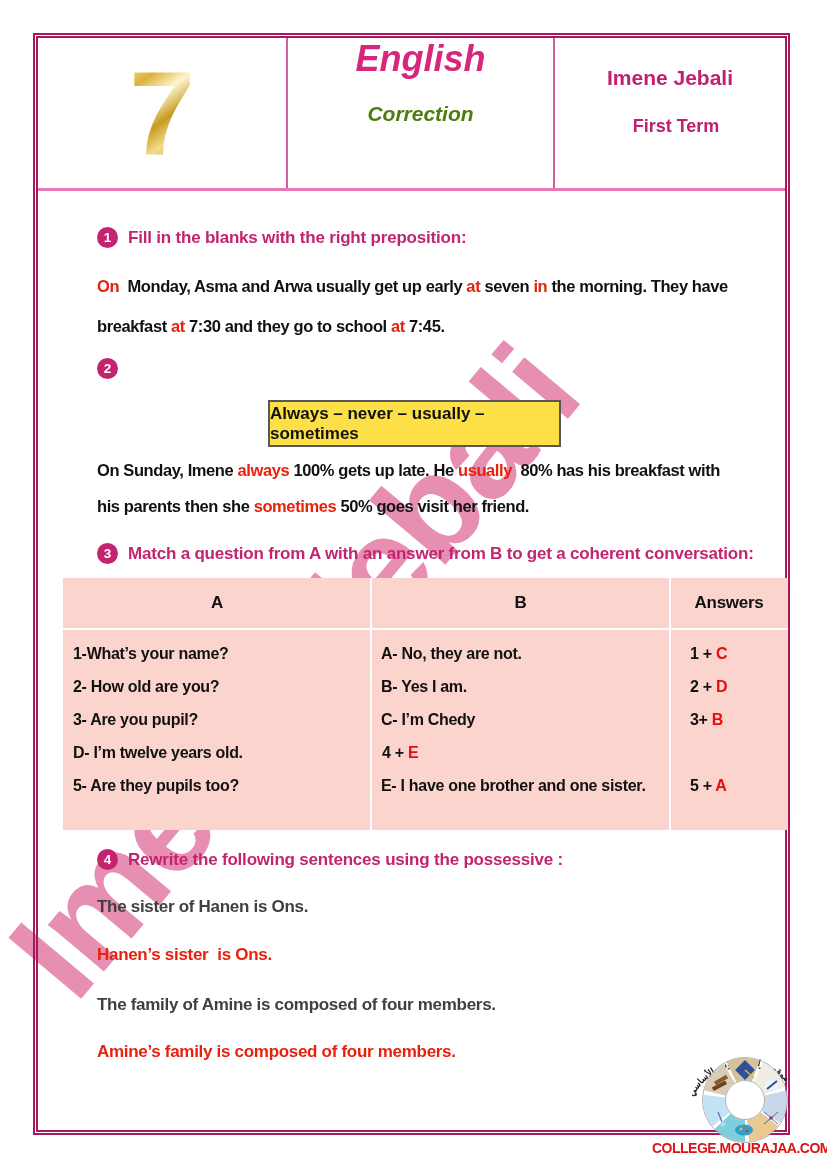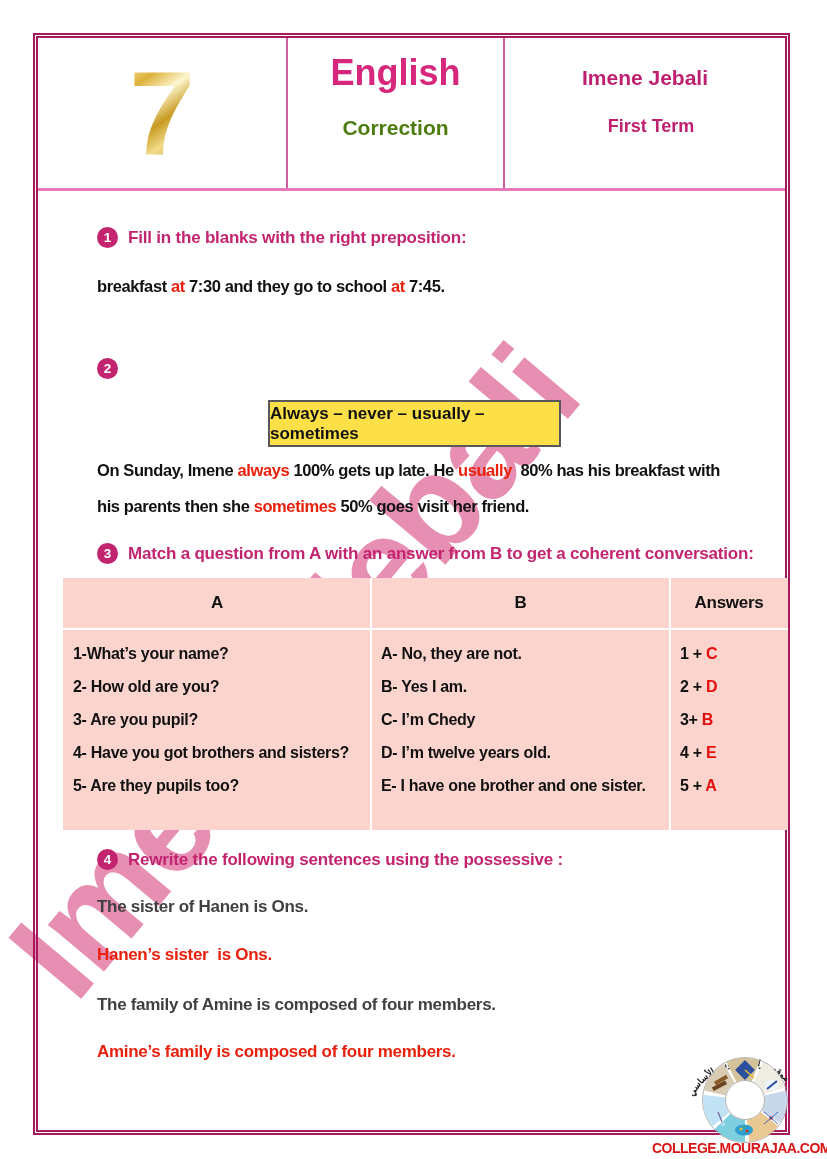--- a/index.html
+++ b/index.html
@@ -10,21 +10,21 @@
   .watermark{position:absolute;left:92px;top:880px;height:140px;line-height:140px;
     font-size:138px;font-weight:bold;color:#e78fb3;white-space:nowrap;
     transform-origin:0 100%;transform:rotate(-50deg);z-index:1;letter-spacing:-3px;}
 
   
   .frame{position:absolute;left:33px;top:33px;width:757px;height:1102px;
     border:5px double #a6195c;box-sizing:border-box;z-index:2;background:transparent;}
   .header-row{display:flex;height:150px;border-bottom:3px solid #e87ab8;background:#fff;}
   .hcell{box-sizing:border-box;text-align:center;}
   .hc1{width:250px;border-right:2px solid #cf5f9e;display:flex;align-items:center;justify-content:center;}
-  .hc2{width:217px;border-right:2px solid #cf5f9e;padding-top:14px;}
+  .hc2{width:267px;border-right:2px solid #cf5f9e;font-style:italic;}
   .hc3{flex:1;padding-top:28px;}
   .gold7{font-size:118px;font-weight:bold;line-height:1;
     background:linear-gradient(145deg,#f7e9a8 5%,#dcb13a 22%,#fdf6cf 38%,#c89b22 55%,#f3dc8a 70%,#caa02c 88%);
     -webkit-background-clip:text;background-clip:text;color:transparent;}
   .title{font-size:36px;font-weight:bold;color:#d6277d;}
   .subtitle{margin-top:22px;font-size:21px;font-weight:bold;color:#4d7c0f;}
   .teacher{font-size:21px;font-weight:bold;color:#bf2070;}
   .term{margin-top:26px;font-size:18px;font-weight:bold;color:#bf2070;padding-left:12px;}
 
   
@@ -48,21 +48,21 @@
   
   .match-table{position:absolute;left:63px;top:578px;width:725px;height:252px;
     background:#fbd4cd;z-index:2;font-weight:bold;color:#111;font-size:16px;letter-spacing:-0.3px;}
   .thead{display:flex;height:50px;border-bottom:2px solid #fff;align-items:center;font-size:17px;}
   .th{text-align:center;}
   .thA{width:308px;}.thB{width:299px;}.thAns{width:118px;}
   .tbody{padding-top:7px;}
   .trow{display:flex;height:33px;align-items:center;}
   .tdA{width:308px;padding-left:10px;box-sizing:border-box;}
   .tdB{width:299px;padding-left:10px;box-sizing:border-box;}
-  .tdAns{width:118px;padding-left:10px;box-sizing:border-box;}
+  .tdAns{width:118px;padding-left:20px;box-sizing:border-box;}
   .vline{position:absolute;top:0;bottom:0;width:2px;background:#fff;}
   .vline1{left:307px;}
   .vline2{left:606px;}
   .ansletter{color:#e50d0d;}
 
   
   .sent{position:absolute;left:97px;font-weight:bold;font-size:17px;z-index:2;
     letter-spacing:-0.3px;white-space:pre;}
   .sk{color:#404040;}
   .sr{color:#e8200c;}
@@ -93,20 +93,21 @@
         <div class="term">First Term</div>
       </div>
     </div>
   </div>
 
   <div class="exh" style="left:97px;top:227px;">
     <span class="num">1</span>
     <span>Fill in the blanks with the right preposition:</span>
   </div>
   <div class="para p1">
+    <div class="pline"><span class="red">On</span><span>  Monday, Asma and Arwa usually get up early </span><span class="red">at</span><span> seven </span><span class="red">in</span><span> the morning. They have</span></div>
     <div class="pline"><span>breakfast </span><span class="red">at</span><span> 7:30 and they go to school </span><span class="red">at</span><span> 7:45.</span></div>
   </div>
 
   <div class="exh" style="left:97px;top:358px;">
     <span class="num">2</span>
   </div>
   <div class="wordbox">Always – never – usually – sometimes</div>
   <div class="para p2">
     <div class="pline"><span>On Sunday, Imene </span><span class="red">always</span><span> 100% gets up late. He </span><span class="red">usually</span><span>  80% has his breakfast with</span></div>
     <div class="pline"><span>his parents then she </span><span class="red">sometimes</span><span> 50% goes visit her friend.</span></div>
@@ -135,21 +136,20 @@
         <div class="tdA">2- How old are you?</div>
         <div class="tdB">B- Yes I am.</div>
         <div class="tdAns"><span>2 + </span><span class="ansletter">D</span></div>
       </div>
       <div class="trow">
         <div class="tdA">3- Are you pupil?</div>
         <div class="tdB">C- I’m Chedy</div>
         <div class="tdAns"><span>3+ </span><span class="ansletter">B</span></div>
       </div>
       <div class="trow">
-        <div class="tdA">4- Have you got brothers and sisters?</div>
         <div class="tdB">D- I’m twelve years old.</div>
         <div class="tdAns"><span>4 + </span><span class="ansletter">E</span></div>
       </div>
       <div class="trow">
         <div class="tdA">5- Are they pupils too?</div>
         <div class="tdB">E- I have one brother and one sister.</div>
         <div class="tdAns"><span>5 + </span><span class="ansletter">A</span></div>
       </div>
     </div>
   </div>

